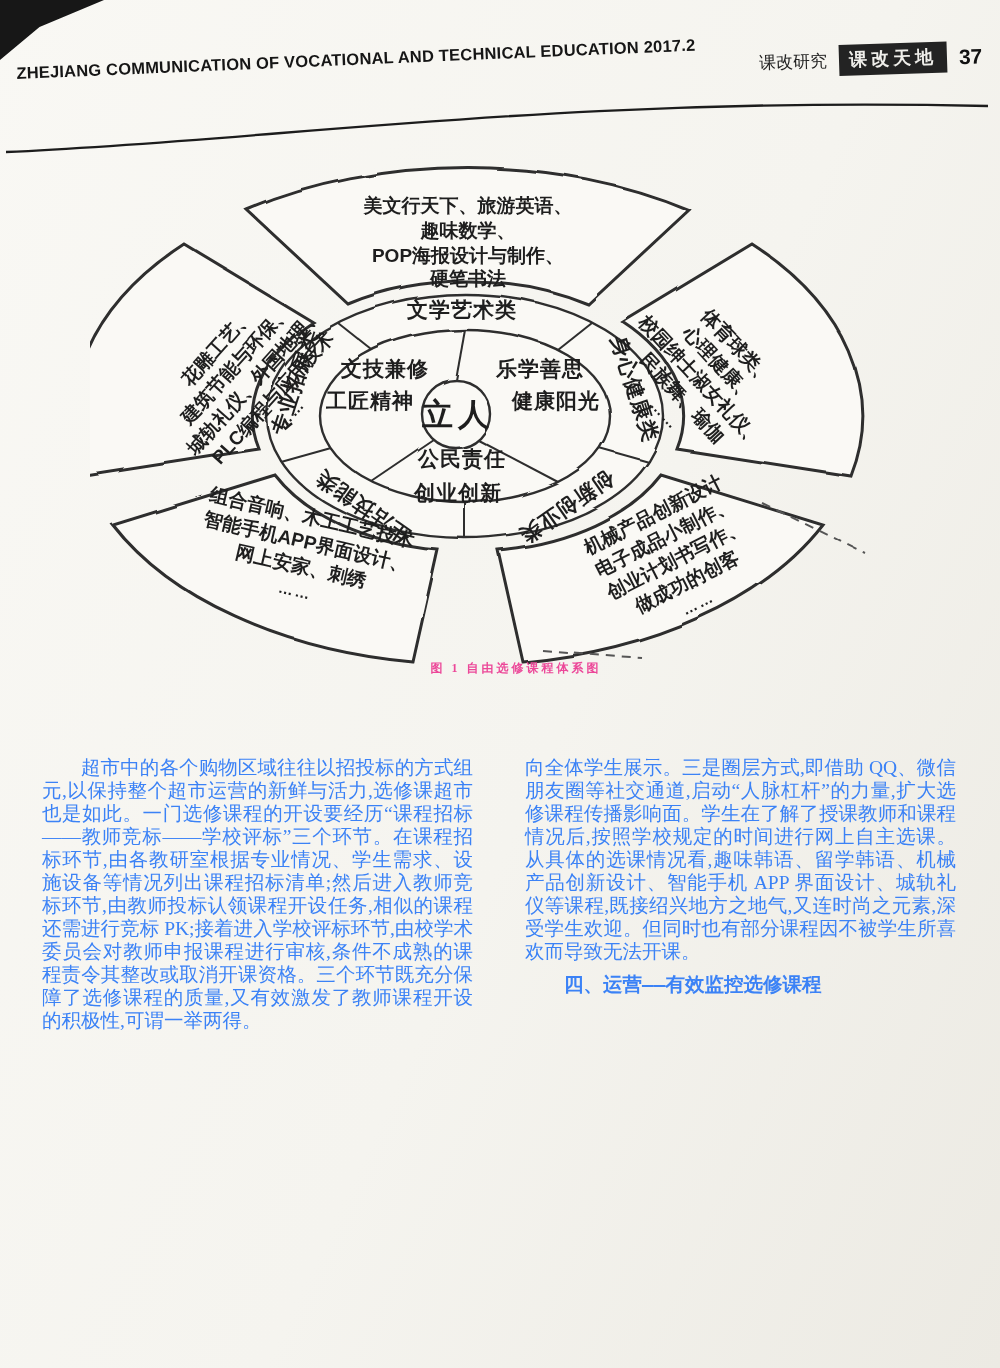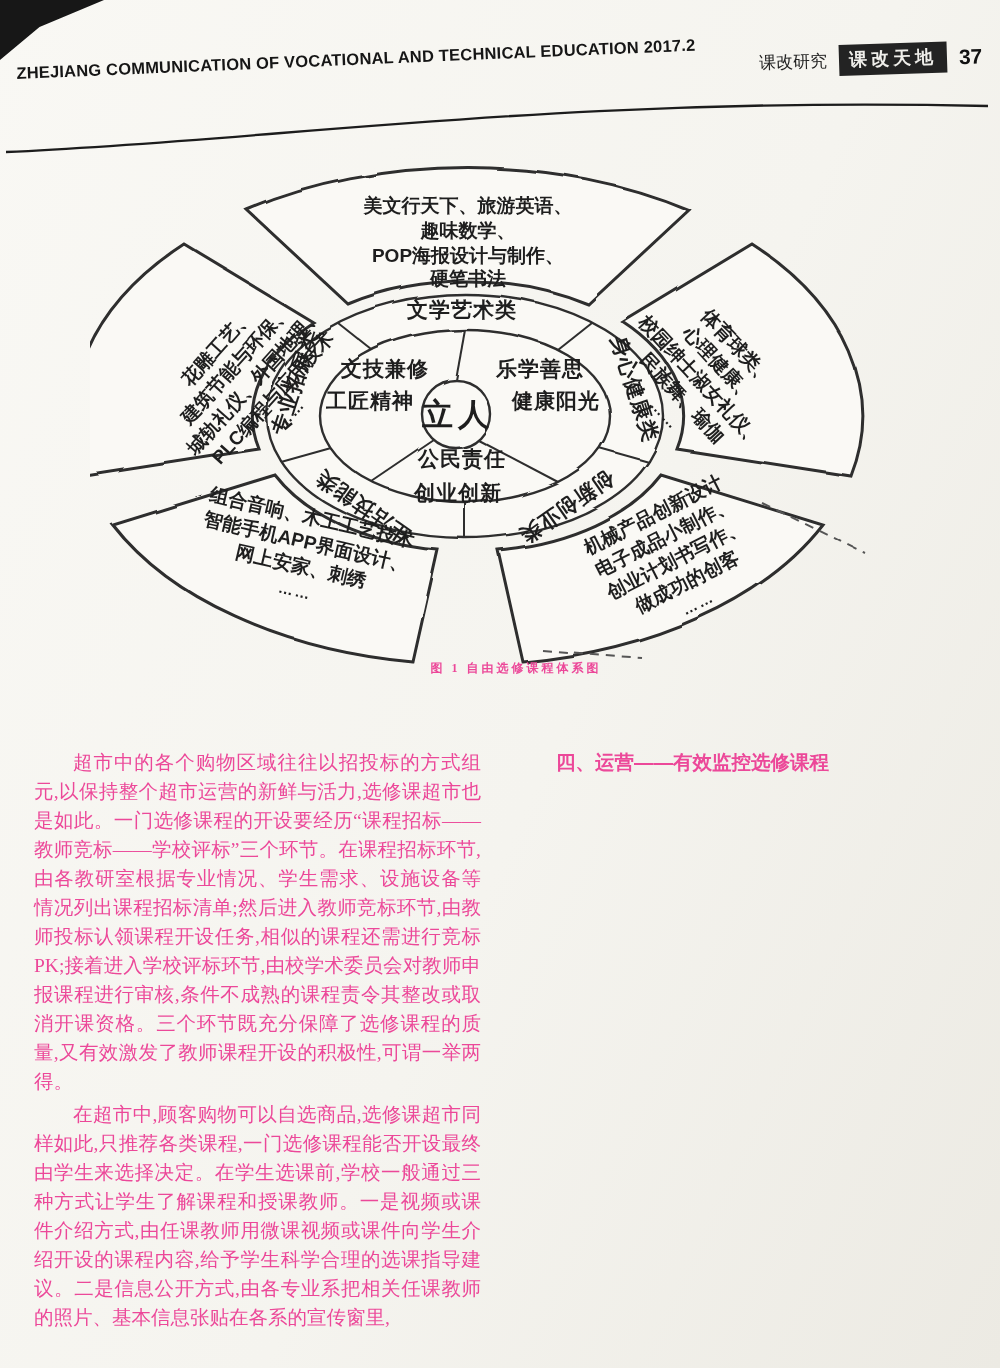--- a/index.html
+++ b/index.html
@@ -47,25 +47,25 @@
   .motto{font-size:21px;letter-spacing:1px;}
   .center-label{font-size:31px;letter-spacing:5px;}
   .figure-caption{
     position:absolute;top:660px;left:0;width:100%;text-align:center;
     font-size:12px;font-weight:700;letter-spacing:3px;color:#ec4899;margin-left:16px;
   }
   
   .columns{position:absolute;top:744px;left:30px;display:flex;gap:28px;}
   .col{width:455px;}
   .col p{
-    margin:4px;font-size:19.5px;line-height:29px;text-align:justify;color:#ec4899;
+    margin:12px;font-size:19.5px;line-height:23px;text-align:justify;color:#3b82f6;
   }
   .col p.indent{text-indent:2em;}
   .col p.heading{
-    font-family:Liberation Sans, sans-serif;font-weight:700;text-indent:2em;
+    font-family:Liberation Mono, monospace;font-weight:700;text-indent:2em;
     font-size:19.5px;
   }
 </style>
 </head>
 <body>
 
 <div class="corner-tear"></div>
 
 <svg class="header-curve" width="1000" height="200">
   <path d="M 6 152 C 280 140, 560 96, 988 106" fill="none" stroke="#1c1c1c" stroke-width="2.3"></path>
@@ -164,18 +164,18 @@
   <text class="motto" x="368" y="342">创业创新</text>
 
   <text class="center-label" x="368" y="267">立人</text>
 </svg>
 
 <div class="figure-caption">图 1  自由选修课程体系图</div>
 
 <div class="columns">
   <div class="col">
     <p class="indent">超市中的各个购物区域往往以招投标的方式组元,以保持整个超市运营的新鲜与活力,选修课超市也是如此。一门选修课程的开设要经历“课程招标——教师竞标——学校评标”三个环节。在课程招标环节,由各教研室根据专业情况、学生需求、设施设备等情况列出课程招标清单;然后进入教师竞标环节,由教师投标认领课程开设任务,相似的课程还需进行竞标 PK;接着进入学校评标环节,由校学术委员会对教师申报课程进行审核,条件不成熟的课程责令其整改或取消开课资格。三个环节既充分保障了选修课程的质量,又有效激发了教师课程开设的积极性,可谓一举两得。</p>
-    <p class="indent">在超市中,顾客购物可以自选商品,选修课超市同样如此,只推荐各类课程,一门选修课程能否开设最终由学生来选择决定。在学生选课前,学校一般通过三种方式让学生了解课程和授课教师。一是视频或课件介绍方式,由任课教师用微课视频或课件向学生介绍开设的课程内容,给予学生科学合理的选课指导建议。二是信息公开方式,由各专业系把相关任课教师的照片、基本信息张贴在各系的宣传窗里,</p>
   </div>
   <div class="col">
+    <p>向全体学生展示。三是圈层方式,即借助 QQ、微信朋友圈等社交通道,启动“人脉杠杆”的力量,扩大选修课程传播影响面。学生在了解了授课教师和课程情况后,按照学校规定的时间进行网上自主选课。从具体的选课情况看,趣味韩语、留学韩语、机械产品创新设计、智能手机 APP 界面设计、城轨礼仪等课程,既接绍兴地方之地气,又连时尚之元素,深受学生欢迎。但同时也有部分课程因不被学生所喜欢而导致无法开课。</p>
     <p class="heading">四、运营——有效监控选修课程</p>
   </div>
 </div>
 
 </body></html>

